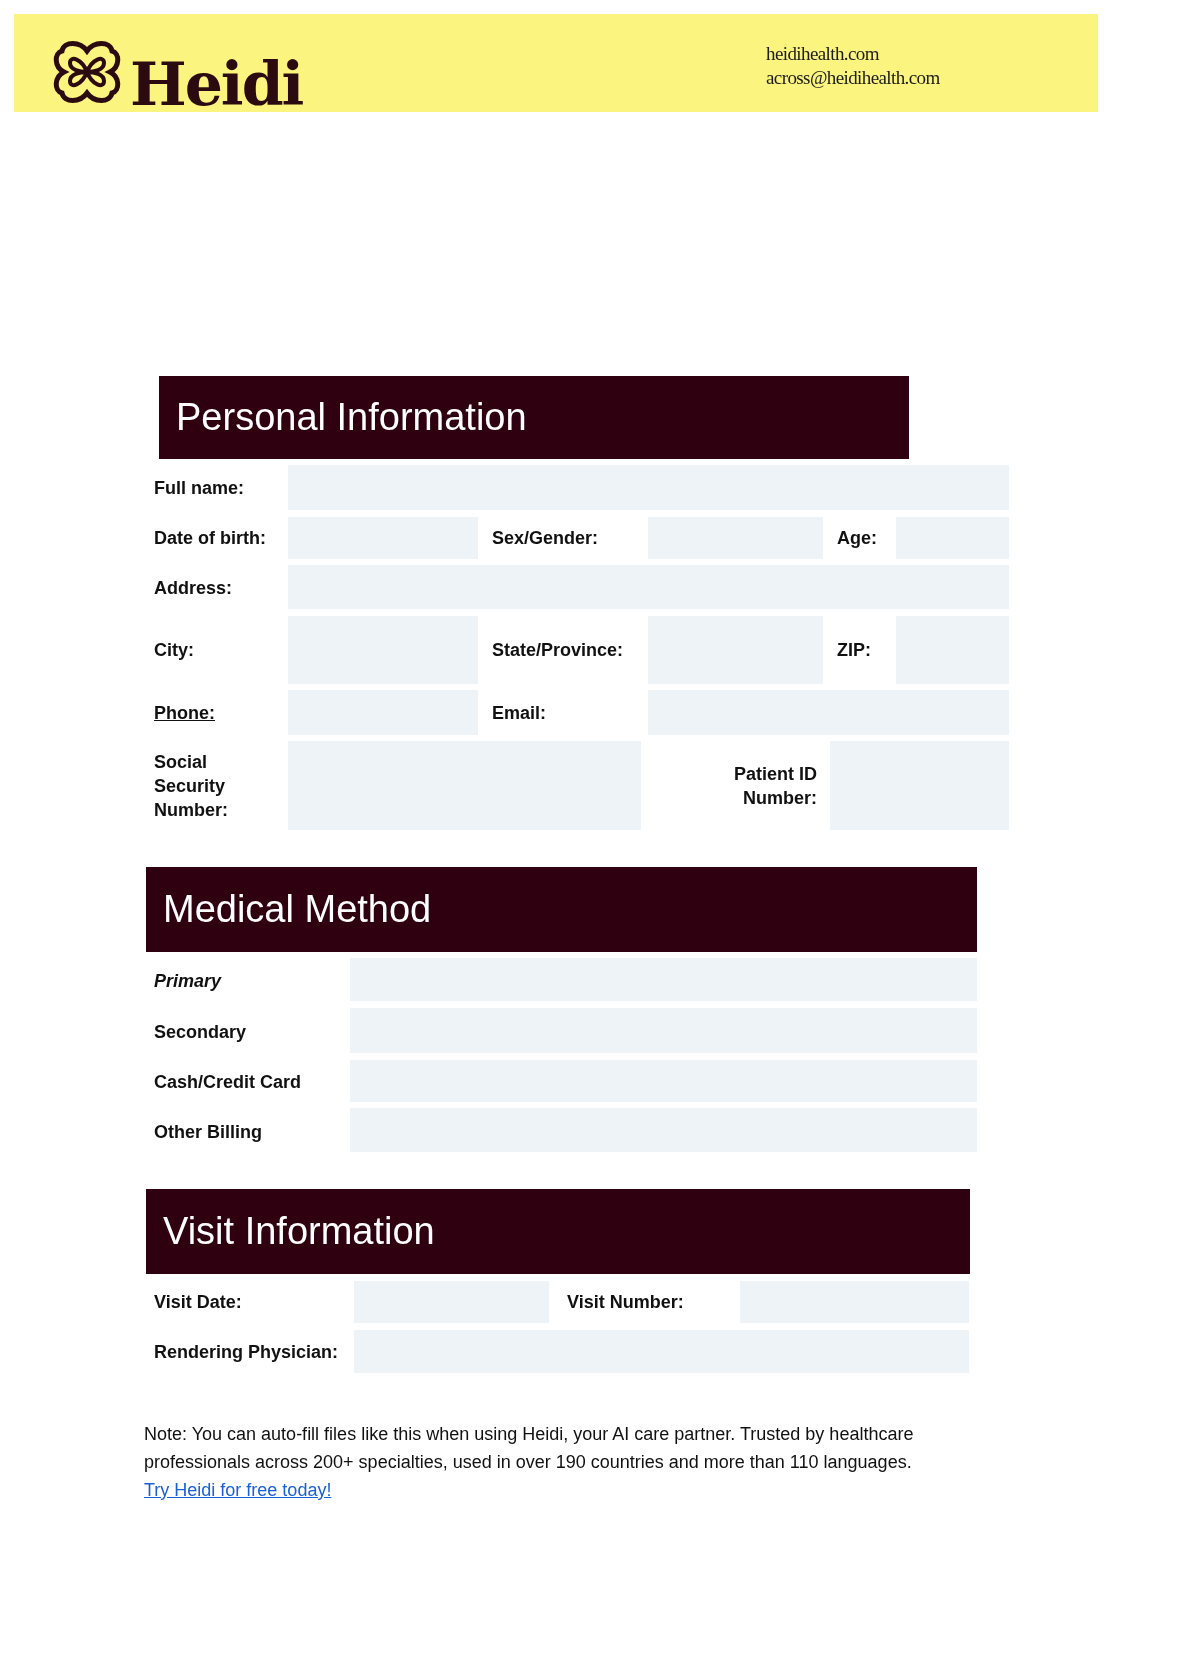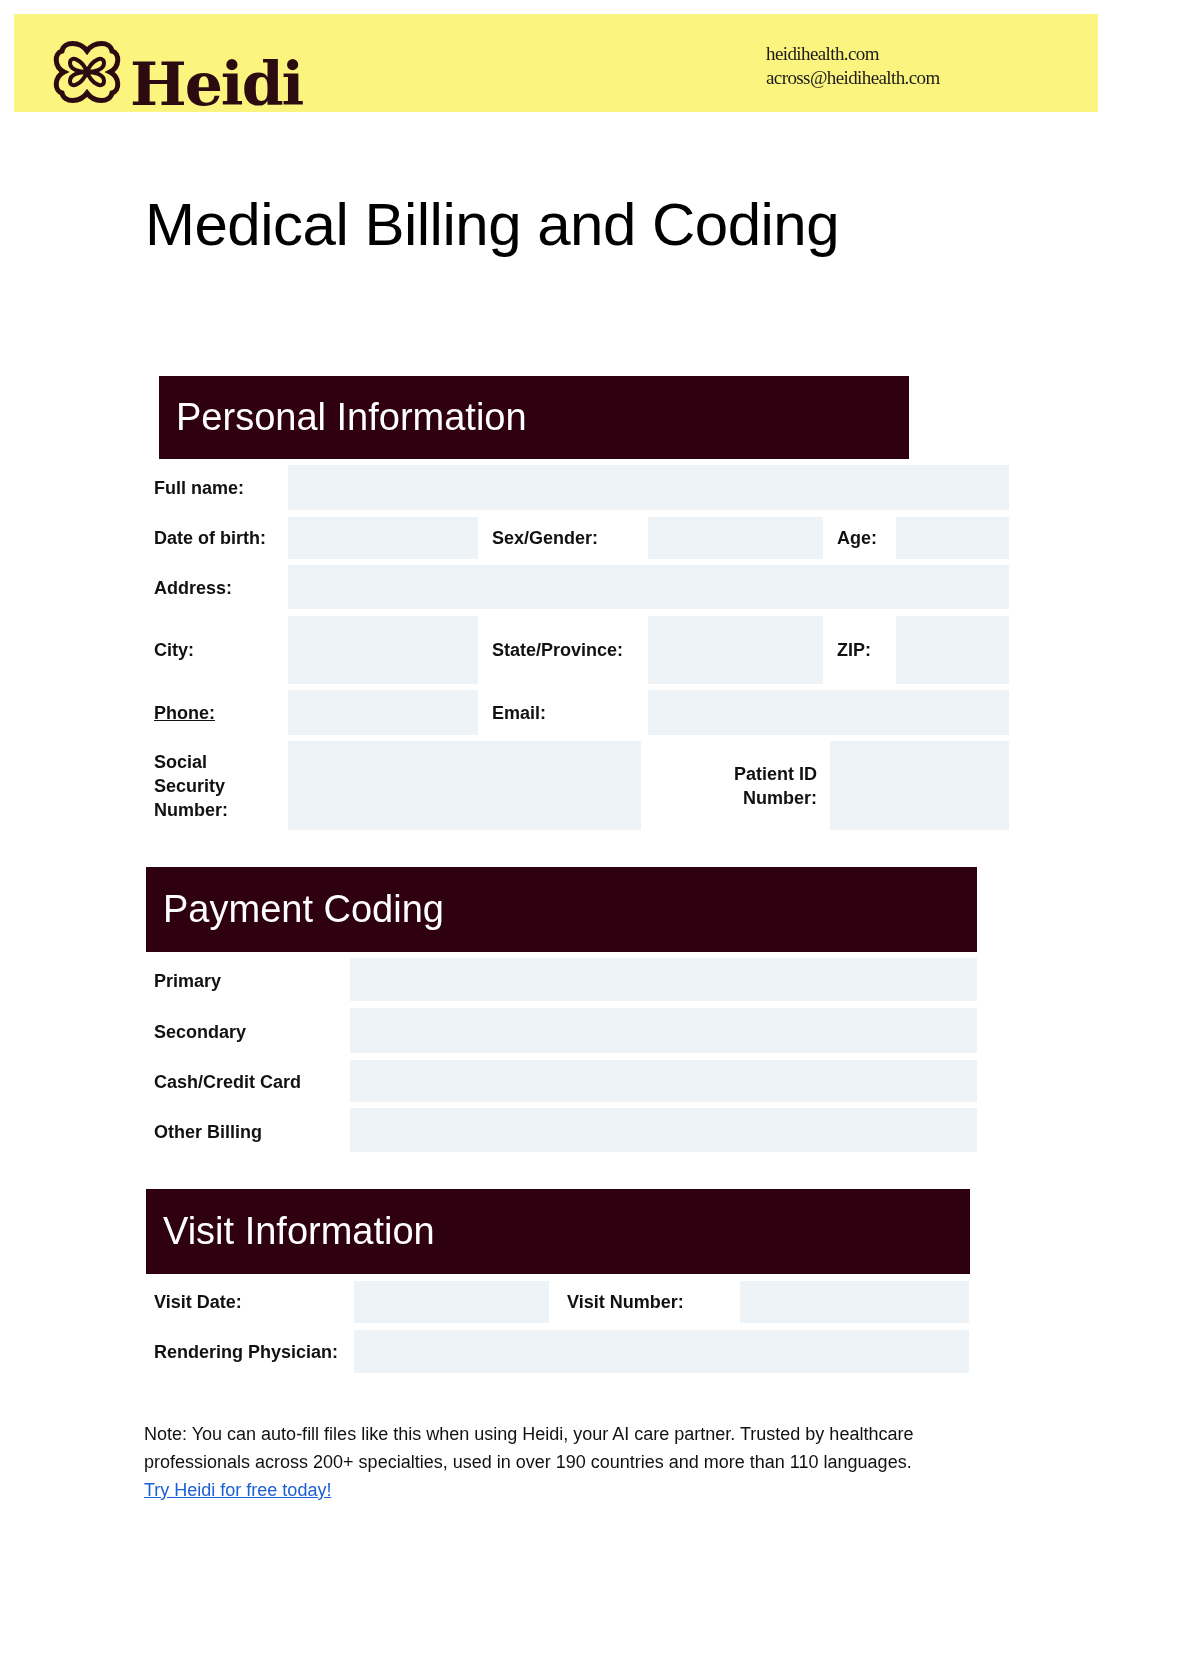--- a/index.html
+++ b/index.html
@@ -38,21 +38,21 @@
     </svg>
     <span class="logo-text">Heidi</span>
   </div>
   <div class="contact">
     <div>heidihealth.com</div>
     <div>across@heidihealth.com</div>
   </div>
 </div>
 
 <h1 class="title">
-  <span>Medical Billing and Coding</span><br>
+  <br>
 </h1>
 
 <div class="section-header" style="top:376px; width:750px; height:83px;margin-left:13px;">
   <span>Personal Information</span>
 </div>
 
 <div class="label" style="left:154px; top:476px;">Full name:</div>
 <div class="field" style="left:288px; top:465px; width:721px; height:45px;"></div>
 
 <div class="label" style="left:154px; top:526px;">Date of birth:</div>
@@ -83,24 +83,24 @@
   <div>Number:</div>
 </div>
 <div class="field" style="left:288px; top:741px; width:353px; height:89px;"></div>
 <div class="label right" style="left:700px; top:762px; width:117px;">
   <div>Patient ID</div>
   <div>Number:</div>
 </div>
 <div class="field" style="left:830px; top:741px; width:179px; height:89px;"></div>
 
 <div class="section-header" style="top:867px; width:831px; height:85px;">
-  <span>Payment Coding</span>
+  <span>Medical Method</span>
 </div>
 
-<div class="label" style="left:154px; top:969px;">Primary</div>
+<div class="label" style="left:154px; top:969px;font-style:italic;">Primary</div>
 <div class="field" style="left:350px; top:958px; width:627px; height:43px;"></div>
 
 <div class="label" style="left:154px; top:1020px;">Secondary</div>
 <div class="field" style="left:350px; top:1008px; width:627px; height:45px;"></div>
 
 <div class="label" style="left:154px; top:1070px;">Cash/Credit Card</div>
 <div class="field" style="left:350px; top:1060px; width:627px; height:42px;"></div>
 
 <div class="label" style="left:154px; top:1120px;">Other Billing</div>
 <div class="field" style="left:350px; top:1108px; width:627px; height:44px;"></div>

